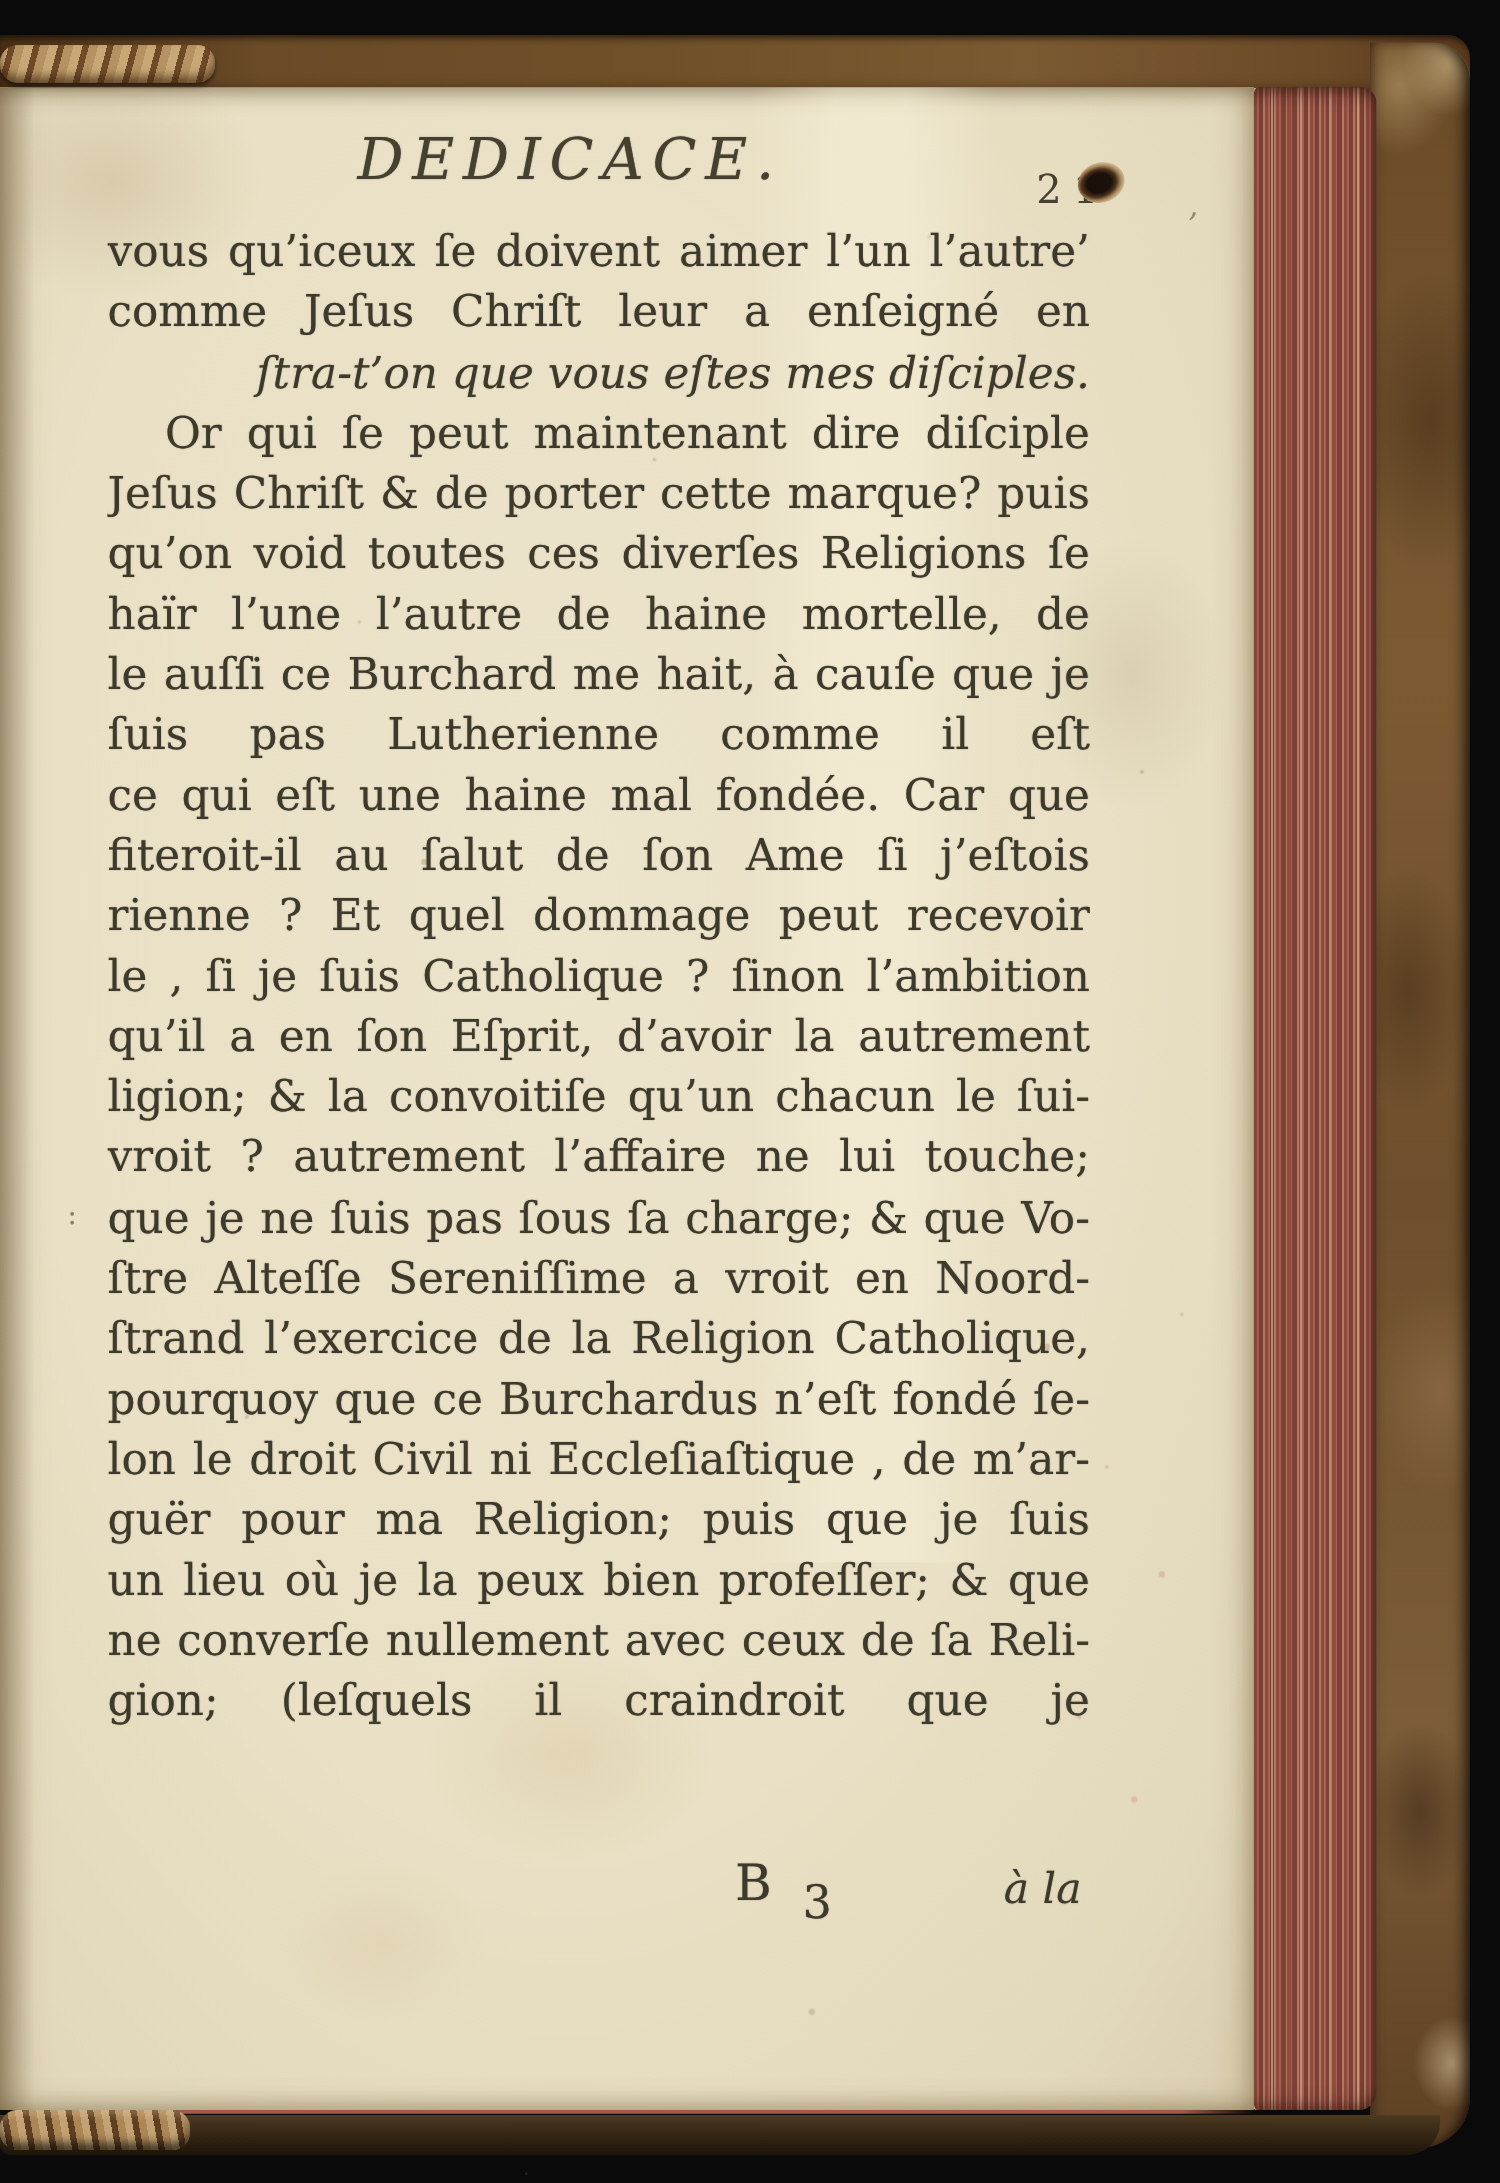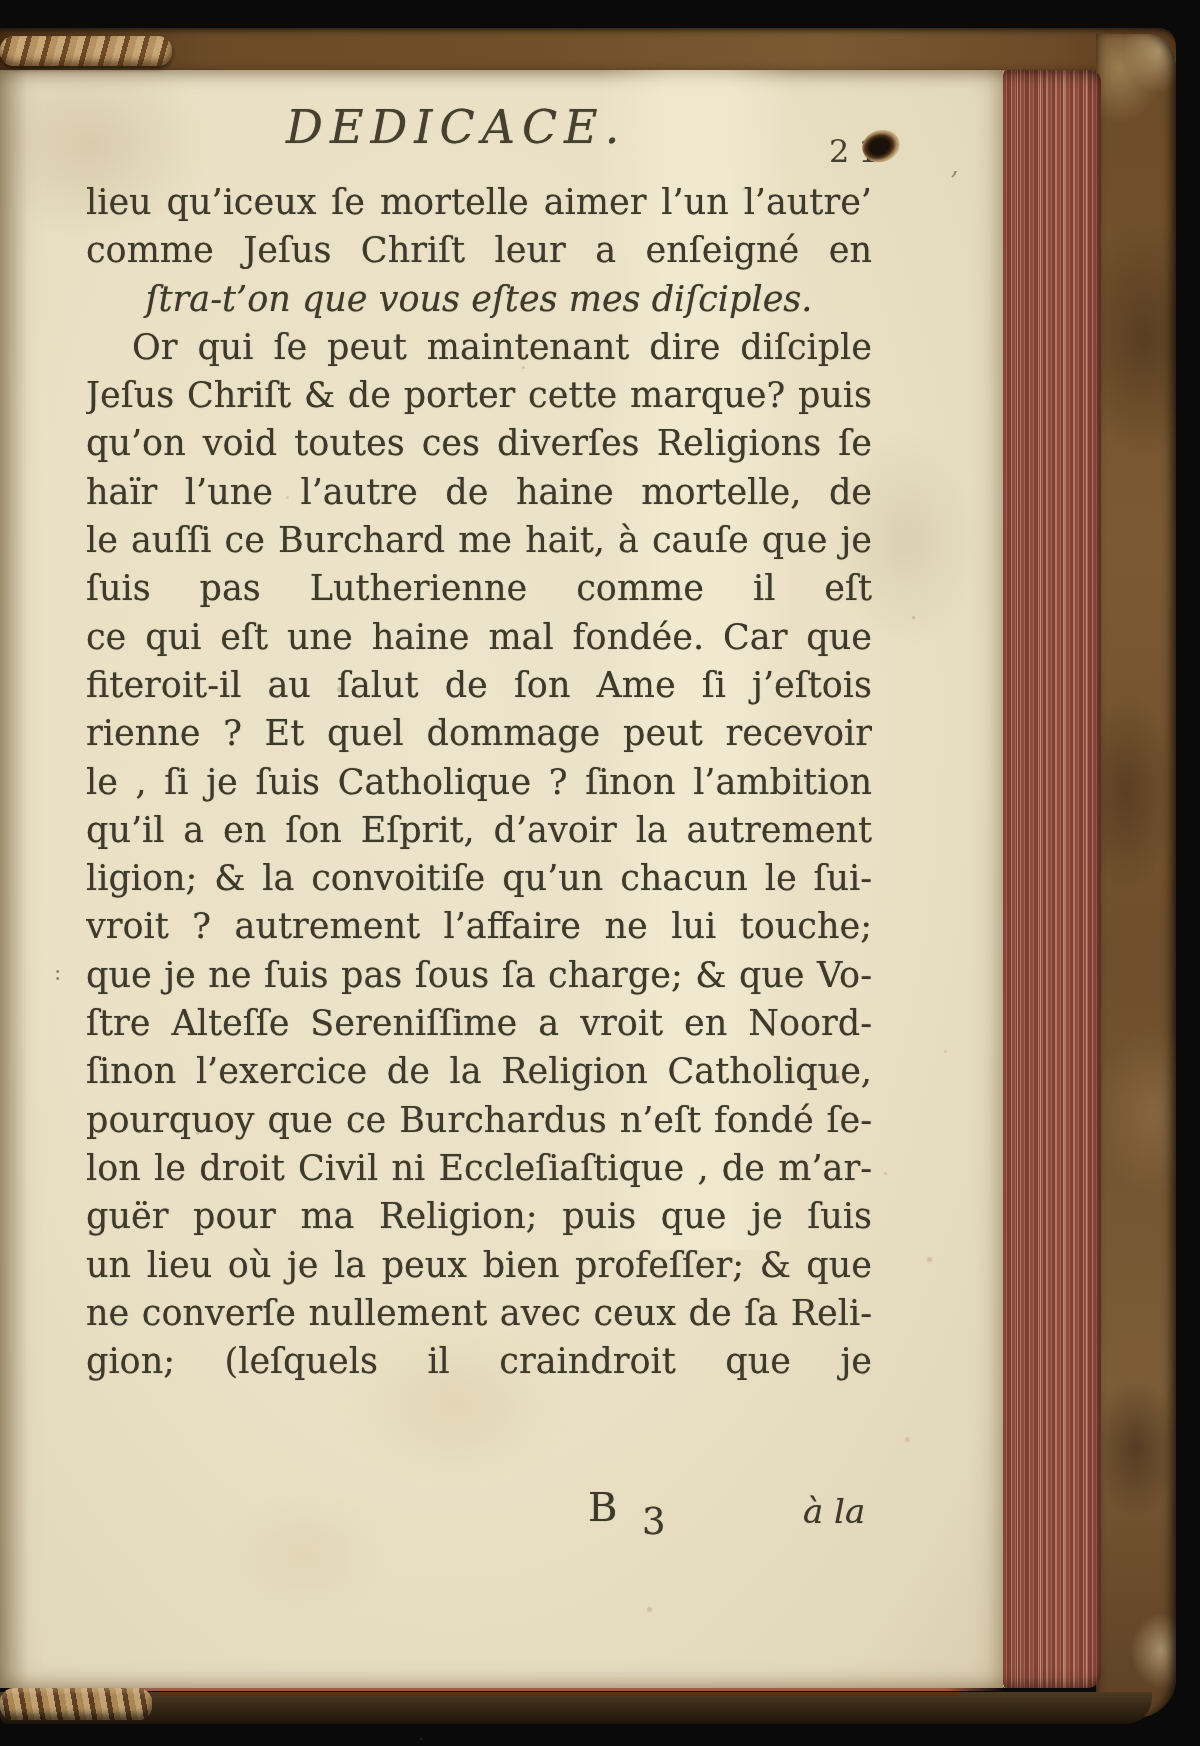--- a/index.html
+++ b/index.html
@@ -96,21 +96,21 @@
     font:32px "DejaVu Serif", serif;letter-spacing:9px;color:#45402f;}
   .wormhole{position:absolute;left:862px;top:60px;width:38px;height:32px;border-radius:50%;
     transform:rotate(-18deg);
     background:radial-gradient(ellipse at 45% 50%, #1a120a 0 34%, #4a311c 48%, #a8875a 60%, #d3c29b 72%, rgba(211,194,155,0) 78%);}
   .margin-tick{position:absolute;left:950px;top:96px;
     font:italic 26px "DejaVu Serif", serif;color:rgba(62,58,43,.5);}
   .margin-colon{position:absolute;left:54px;top:890px;
     font:22px "DejaVu Serif", serif;color:rgba(62,58,43,.6);}
   .txt{position:absolute;left:86px;top:108px;width:786px;
     font:35px/48.3px "DejaVu Serif", serif;}
-  .line{height:48.3px;overflow:hidden;text-align:center;}
+  .line{height:48.3px;overflow:hidden;text-align:right;}
   .line.just{text-align:justify;text-align-last:justify;text-justify:inter-word;}
   .line.ind{padding-left:46px;}
   .line.it{font-style:italic;}
   .sig-b{position:absolute;left:588px;top:1414px;font:40px "DejaVu Serif", serif;}
   .sig-3{position:absolute;left:642px;top:1430px;font:37px "DejaVu Serif", serif;}
   .catchword{position:absolute;left:803px;top:1404px;font:italic 34px "DejaVu Serif", serif;margin-top:17px;}
 </style>
 </head>
 <body>
 
@@ -134,39 +134,39 @@
     <div class="stain stain-4"></div>
     <div class="specks"></div>
 
     <h1 class="title">DEDICACE.</h1>
     <div class="pagenum">21</div>
     <div class="wormhole"></div>
     <div class="margin-tick">’</div>
     <div class="margin-colon">:</div>
 
     <div class="txt ink">
-        <div class="line just">lieu qu’iceux ſe mortelle aimer l’un l’autre’</div>
+        <div class="line just">vous qu’iceux ſe doivent aimer l’un l’autre’</div>
         <div class="line just">comme Jeſus Chriſt leur a enſeigné en diſant’</div>
         <div class="line it">ſtra-t’on que vous eſtes mes diſciples.</div>
         <div class="line just ind">Or qui ſe peut maintenant dire diſciple de</div>
         <div class="line just">Jeſus Chriſt &amp; de porter cette marque? puis</div>
         <div class="line just">qu’on void toutes ces diverſes Religions ſe</div>
         <div class="line just">haïr l’une l’autre de haine mortelle, de laquel-</div>
         <div class="line just">le auſſi ce Burchard me hait, à cauſe que je ne</div>
         <div class="line just">ſuis pas Lutherienne comme il eſt Lutherien:</div>
         <div class="line just">ce qui eſt une haine mal fondée. Car que pro-</div>
         <div class="line just">fiteroit-il au ſalut de ſon Ame ſi j’eſtois Luthe-</div>
         <div class="line just">rienne ? Et quel dommage peut recevoir icel-</div>
         <div class="line just">le , ſi je ſuis Catholique ? ſinon l’ambition</div>
         <div class="line just">qu’il a en ſon Eſprit, d’avoir la autrement Re-</div>
         <div class="line just">ligion; &amp; la convoitiſe qu’un chacun le ſui-</div>
         <div class="line just">vroit ? autrement l’affaire ne lui touche; puis</div>
         <div class="line just">que je ne ſuis pas ſous ſa charge; &amp; que Vo-</div>
         <div class="line just">ſtre Alteſſe Sereniſſime a vroit en Noord-</div>
-        <div class="line just">ſinon l’exercice de la Religion Catholique,</div>
+        <div class="line just">ſtrand l’exercice de la Religion Catholique,</div>
         <div class="line just">pourquoy que ce Burchardus n’eſt fondé ſe-</div>
         <div class="line just">lon le droit Civil ni Eccleſiaſtique , de m’ar-</div>
         <div class="line just">guër pour ma Religion; puis que je ſuis dans</div>
         <div class="line just">un lieu où je la peux bien profeſſer; &amp; que je</div>
         <div class="line just">ne converſe nullement avec ceux de ſa Reli-</div>
         <div class="line just">gion; (leſquels il craindroit que je gaignerois</div>
       </div>
 
     <div class="sig-b ink">B</div>
     <div class="sig-3 ink">3</div>

